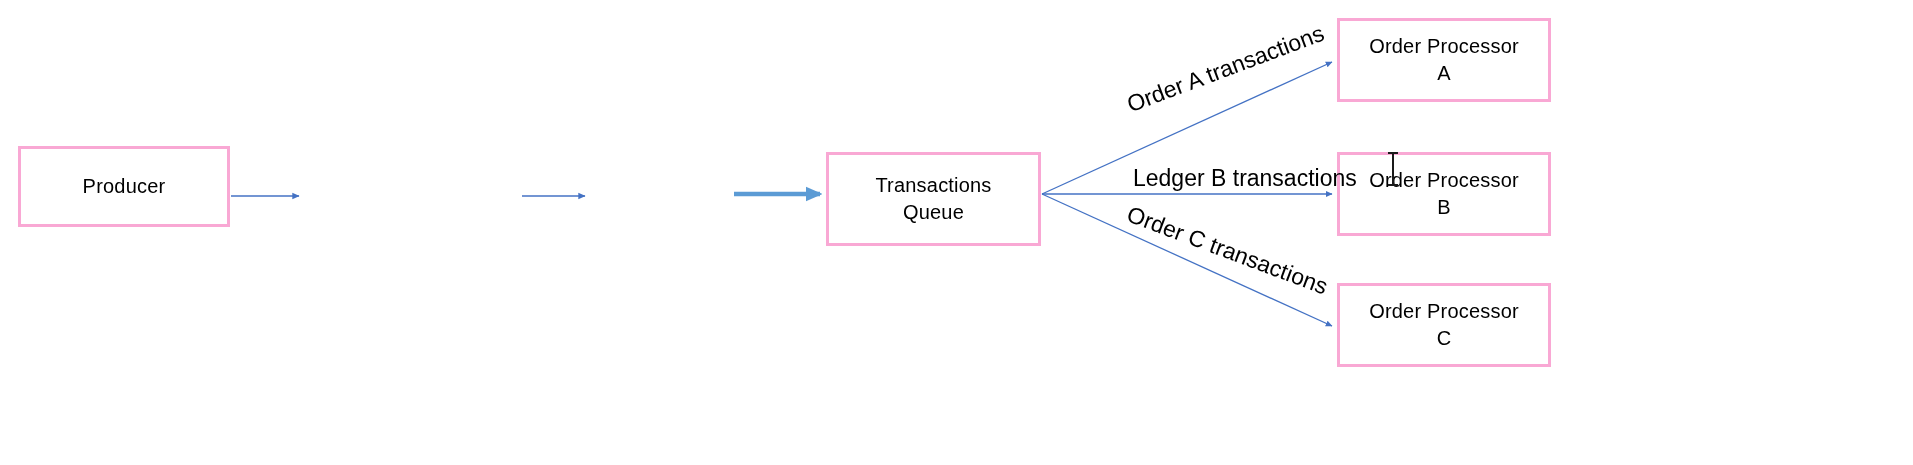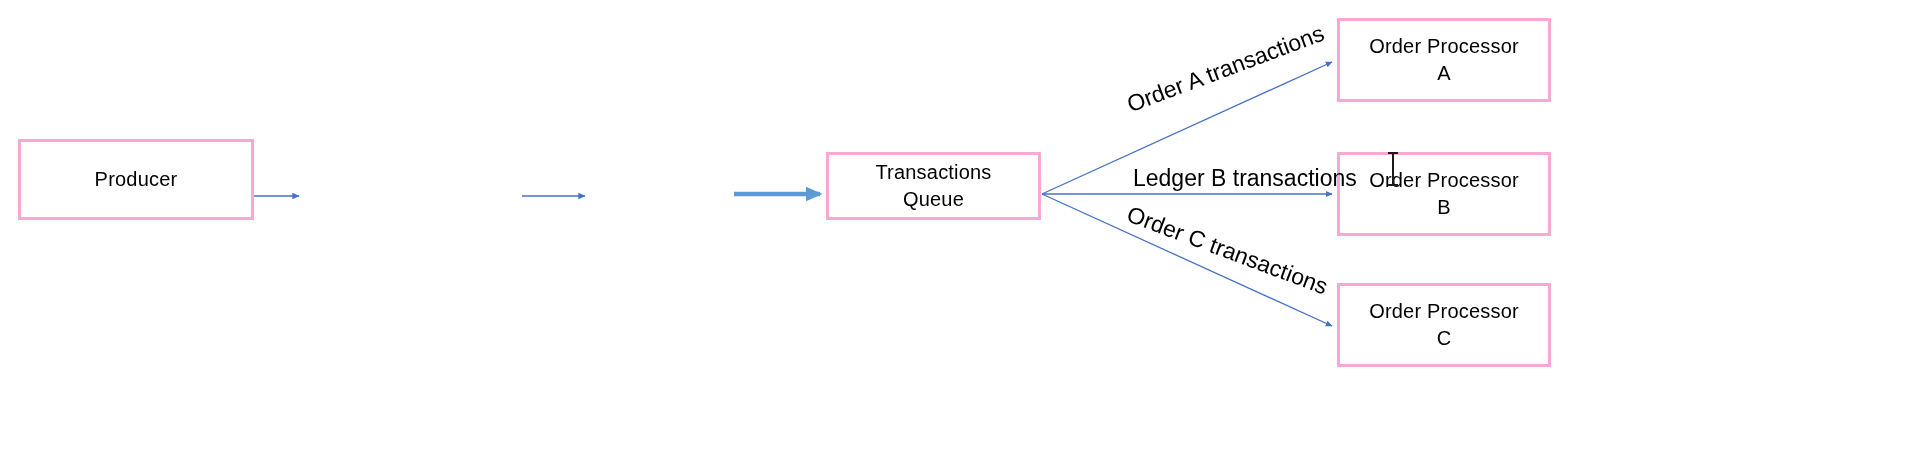--- a/index.html
+++ b/index.html
@@ -27,24 +27,24 @@
     justify-content: center;
     text-align: center;
     color: #000000;
     font-size: 20px;
     line-height: 1.35;
     font-family: "Liberation Sans", sans-serif;
     z-index: 3;
     white-space: pre-line;
     letter-spacing: 0.2px;
   }
-  #node-producer      { left: 18px;   top: 139px; width: 236px; height: 81px; }
+  #node-producer      { left: 18px;   top: 146px; width: 212px; height: 81px; }
   #node-ledger-queue  { left: 302px;  top: 155px; width: 219px; height: 81px; }
   #node-ledger-proc   { left: 588px;  top: 117px; width: 145px; height: 155px; }
-  #node-tx-queue      { left: 826px;  top: 152px; width: 215px; height: 68px; }
+  #node-tx-queue      { left: 826px;  top: 152px; width: 215px; height: 94px; }
   #node-op-a          { left: 1337px; top: 18px;  width: 214px; height: 84px; }
   #node-op-b          { left: 1337px; top: 152px; width: 214px; height: 84px; }
   #node-op-c          { left: 1337px; top: 283px; width: 214px; height: 84px; }
 
   #edges {
     position: absolute;
     left: 0; top: 0;
     width: 1913px;
     height: 465px;
     z-index: 1;

